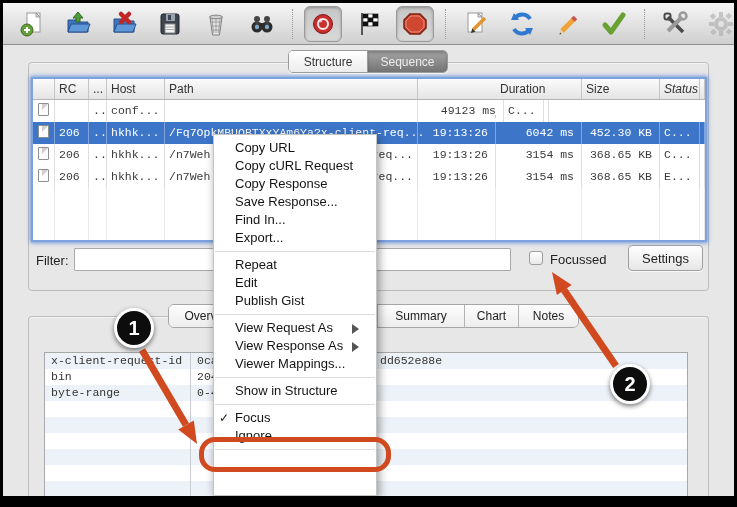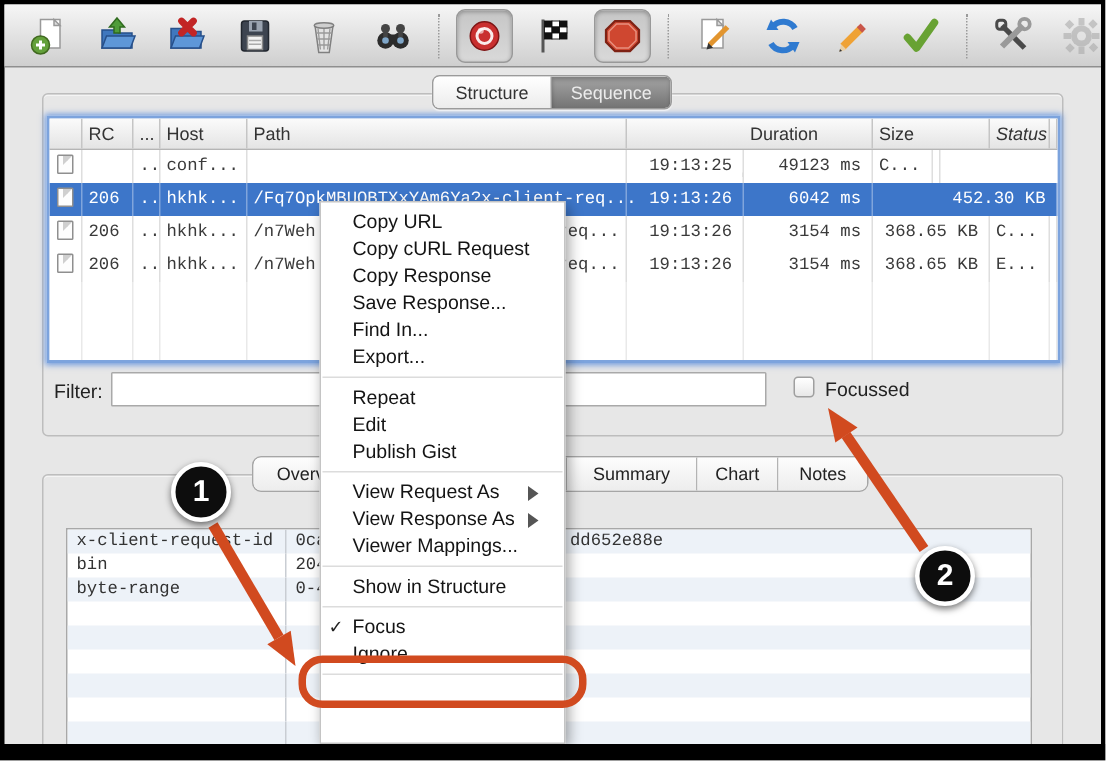--- a/index.html
+++ b/index.html
@@ -283,36 +283,35 @@
       </div>
     <div id="req-body">
         <div class="trow">
           <div class="td" style="width: 22px; padding: 0px;">
             <div class="doc-icon"></div>
           </div>
           <div class="td" style="width: 34px;"></div>
           <div class="td" style="width: 18px;">..</div>
           <div class="td" style="width: 58px;">conf...</div>
           <div class="td path-cell" style="width: 253px;"></div>
-          <div class="td num" style="width: 78px;">19:13:25</div>
           <div class="td num" style="width: 86px;">49123 ms</div>
           <div class="td" style="width: 40px;">C...</div>
           <div class="td" style="width: 5px;"></div>
         </div>
         <div class="trow selected">
           <div class="td" style="width: 22px; padding: 0px;">
             <div class="doc-icon"></div>
           </div>
           <div class="td" style="width: 34px;">206</div>
           <div class="td" style="width: 18px;">..</div>
           <div class="td" style="width: 58px;">hkhk...</div>
           <div class="td path-cell" style="width: 253px;">/Fq7OpkMBUOBTXxYAm6Ya?x-client-req...</div>
           <div class="td num" style="width: 78px;">19:13:26</div>
           <div class="td num" style="width: 86px;">6042 ms</div>
-          <div class="td num" style="width: 78px; margin-left: 45px;">452.30 KB</div>
+          <div class="td num" style="width: 78px;">452.30 KB</div>
           <div class="td" style="width: 40px;">C...</div>
           <div class="td" style="width: 5px;"></div>
         </div>
         <div class="trow">
           <div class="td" style="width: 22px; padding: 0px;">
             <div class="doc-icon"></div>
           </div>
           <div class="td" style="width: 34px;">206</div>
           <div class="td" style="width: 18px;">..</div>
           <div class="td" style="width: 58px;">hkhk...</div>
@@ -349,20 +348,21 @@
           <div class="td" style="width: 40px;"></div>
           <div class="td" style="width: 5px;"></div>
         </div>
       </div>
   </div>
 
   <span id="filter-label">Filter:</span>
   <input id="filter-input" value="" style="">
   <span id="focussed-box"></span>
   <span id="focussed-label">Focussed</span>
+  <button id="settings-btn">Settings</button>
 
   <div id="bottom-tabs">
       <div class="btab" style="width: 82px;">Overview</div>
       <div class="btab" style="width: 127px;"></div>
       <div class="btab" style="width: 87px;">Summary</div>
       <div class="btab" style="width: 54px;">Chart</div>
       <div class="btab" style="width: 59px;">Notes</div>
     </div>
 
   <div id="detail-box">

